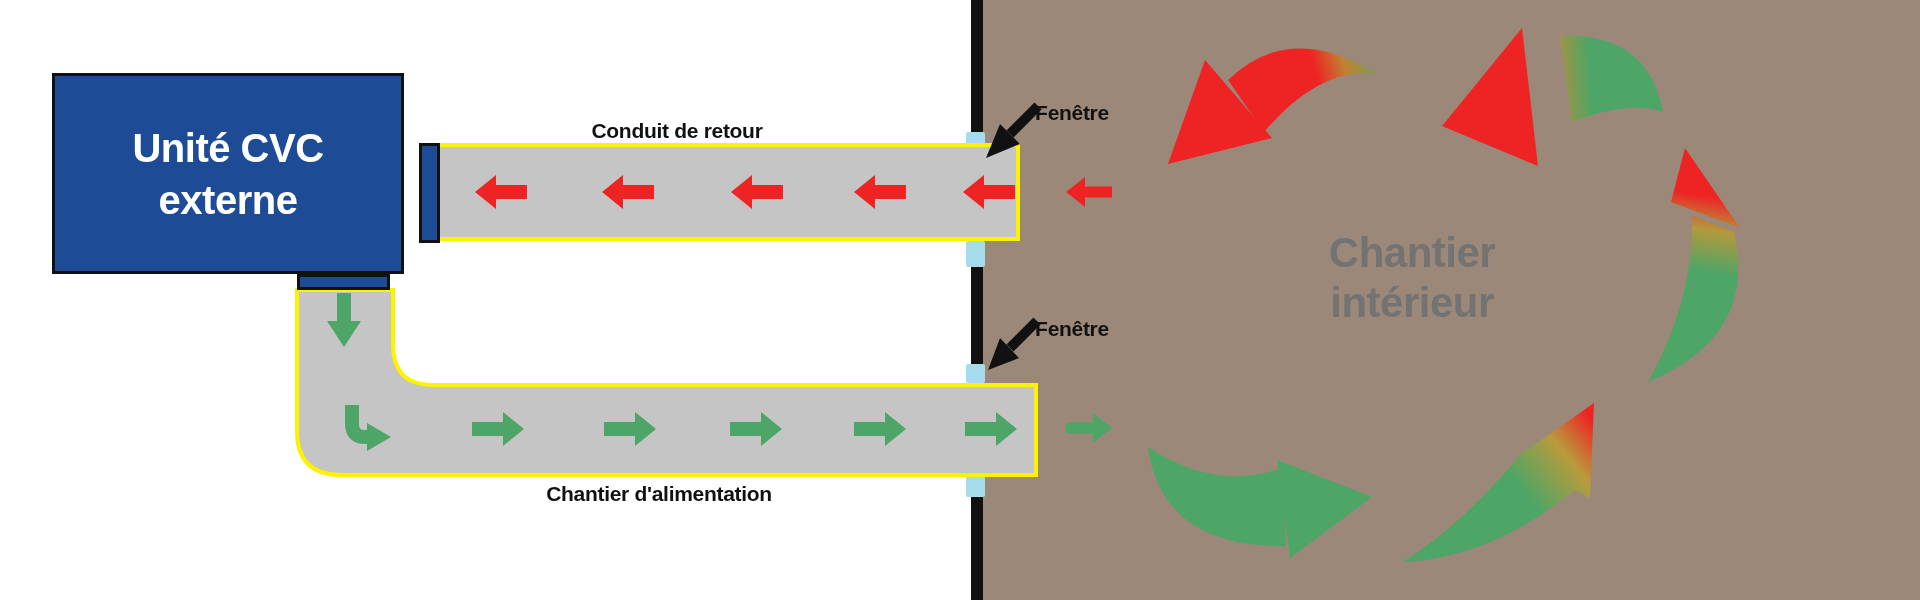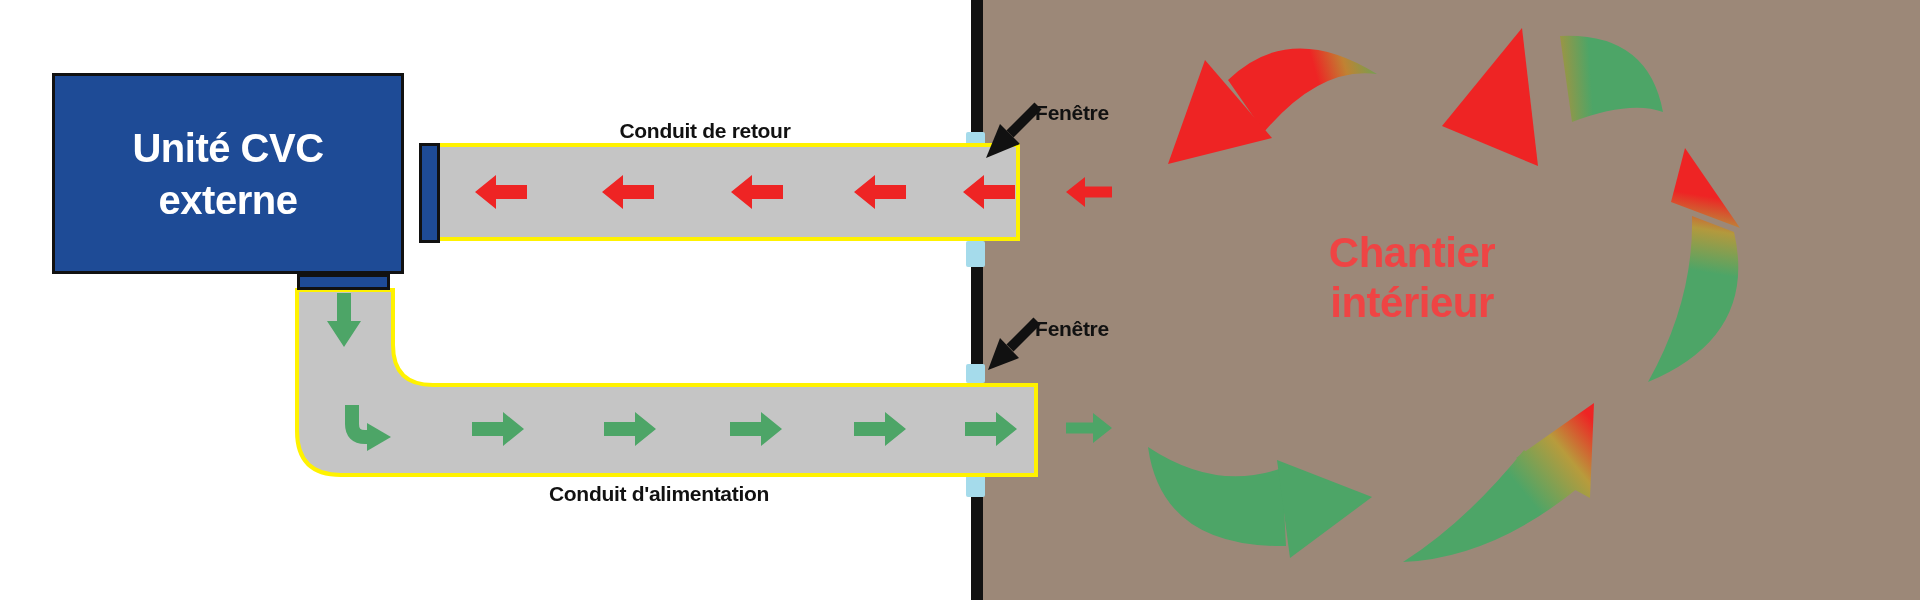--- a/index.html
+++ b/index.html
@@ -15,21 +15,21 @@
     display:flex;align-items:center;justify-content:center;
   }
   .unit-label{
     color:#fff;font-size:40px;font-weight:bold;line-height:52px;text-align:center;
     white-space:pre-line;letter-spacing:-0.5px;
   }
   .overlay{position:absolute;left:0;top:0;width:1920px;height:600px;}
   .lbl{position:absolute;transform:translateX(-50%);color:#111;font-weight:bold;white-space:pre-line;}
   .duct-lbl{font-size:21px;letter-spacing:-0.3px;}
   .fen-lbl{font-size:21px;letter-spacing:-0.3px;}
-  .room-lbl{font-size:42px;line-height:50px;color:#ef4444;text-align:center;letter-spacing:-0.5px;}
+  .room-lbl{font-size:42px;line-height:50px;color:#737373;text-align:center;letter-spacing:-0.5px;}
 </style>
 </head>
 <body>
 
 <div class="scene" style="--unit-blue: #1e4b96; --duct-gray: #c5c5c5; --duct-yellow: #fff200; --window-cyan: #a5dbeb; --wall-black: #111111; --room-brown: #9c8878; --return-red: #ee2424; --supply-green: #4da567; --pointer-black: #111111;">
 
   <div class="room"></div>
   <div class="wall"></div>
 
   <div class="unit-box">
@@ -125,20 +125,20 @@
     <g>
       <path d="M 1038 106 L 1010 134" style="stroke:var(--pointer-black,#111);stroke-width:10;fill:none"></path>
       <polygon points="1020,144 1000,124 986,158" style="fill:var(--pointer-black,#111)"></polygon>
     </g>
     <g>
       <path d="M 1037 321 L 1010 348" style="stroke:var(--pointer-black,#111);stroke-width:10;fill:none"></path>
       <polygon points="1019,358 1000,338 988,370" style="fill:var(--pointer-black,#111)"></polygon>
     </g>
   </svg>
 
-  <div class="lbl duct-lbl" style="left:677px;top:119px;margin-left:28px;">Conduit de retour</div>
-  <div class="lbl duct-lbl" style="left:659px;top:482px;">Conduit d'alimentation</div>
+  <div class="lbl duct-lbl" style="left:677px;top:119px;">Conduit de retour</div>
+  <div class="lbl duct-lbl" style="left:659px;top:482px;">Chantier d'alimentation</div>
   <div class="lbl fen-lbl" style="left:1072px;top:101px;">Fenêtre</div>
   <div class="lbl fen-lbl" style="left:1072px;top:317px;">Fenêtre</div>
   <div class="lbl room-lbl" style="left:1412px;top:228px;">Chantier
 intérieur</div>
 
 </div>
 
 </body></html>

